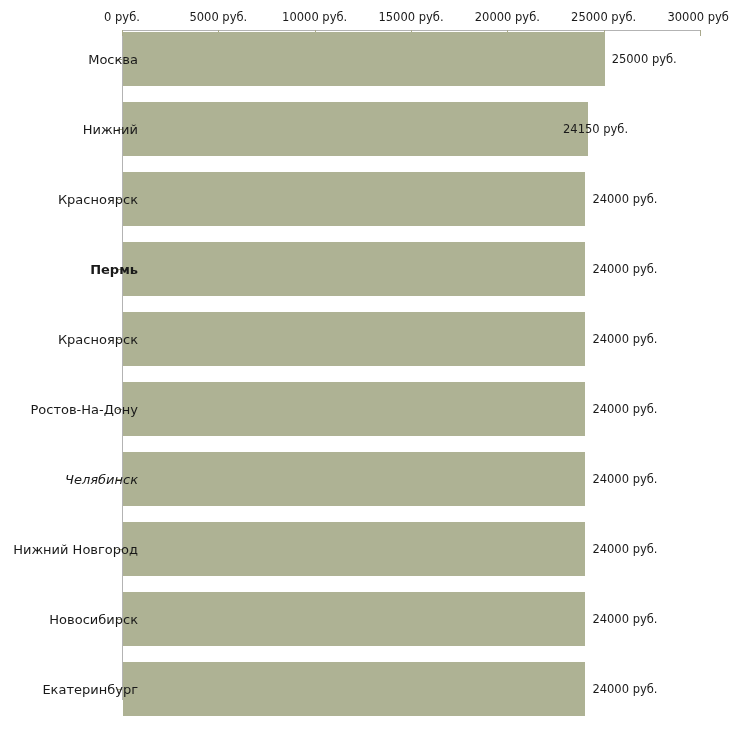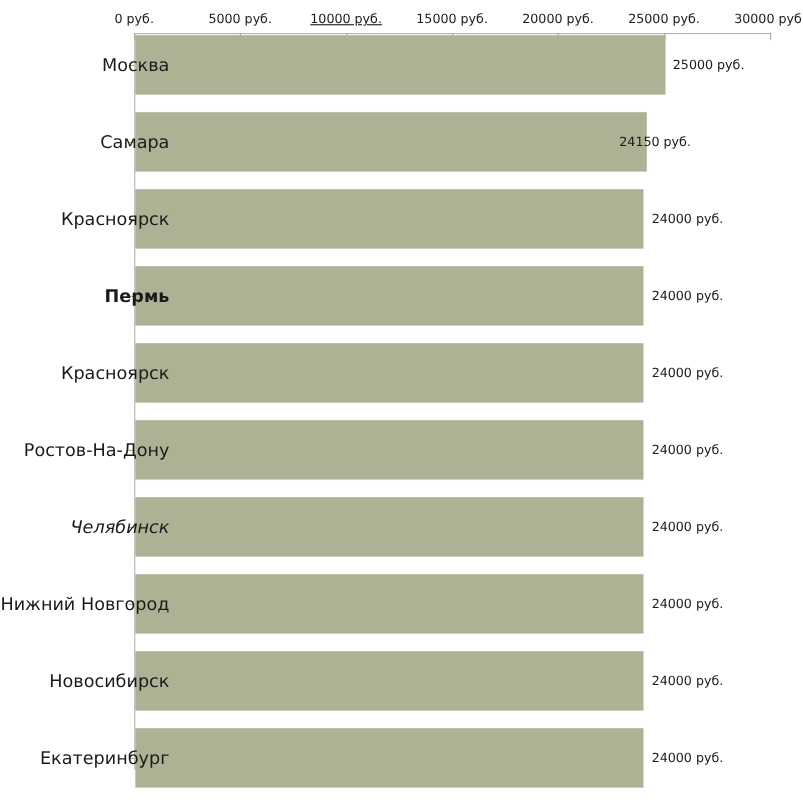--- a/index.html
+++ b/index.html
@@ -69,23 +69,23 @@
   
   .bar {
     position: absolute;
     left: 123px;
     height: 54px;
     background: #aeb294;
   }
 
   .cat-label {
     position: absolute;
-    right: 576px;           
+    right: 592px;           
     transform: translateY(-50%);
-    font-size: 16px;
+    font-size: 13px;
     line-height: 13px;
     color: #1a1a1a;
     white-space: nowrap;
     text-align: right;
   }
 
   .val-label {
     position: absolute;
     transform: translateY(-50%);
     font-size: 11.5px;
@@ -101,21 +101,21 @@
 
   <div class="axis-top-line"></div>
   <div class="axis-left-line"></div>
 
   <div id="xticks-layer">
       <div class="xtick" style="left: 122px;"></div>
       <div class="xtick-label" style="left: 122px;">0 руб.</div>
       <div class="xtick" style="left: 218.333px;"></div>
       <div class="xtick-label" style="left: 218.333px;">5000 руб.</div>
       <div class="xtick" style="left: 314.667px;"></div>
-      <div class="xtick-label" style="left: 314.667px; text-decoration: underline;">10000 руб.</div>
+      <div class="xtick-label" style="left: 314.667px;">10000 руб.</div>
       <div class="xtick" style="left: 411px;"></div>
       <div class="xtick-label" style="left: 411px;">15000 руб.</div>
       <div class="xtick" style="left: 507.333px;"></div>
       <div class="xtick-label" style="left: 507.333px; text-align: right;">20000 руб.</div>
       <div class="xtick" style="left: 603.667px;"></div>
       <div class="xtick-label" style="left: 603.667px;">25000 руб.</div>
       <div class="xtick" style="left: 700px;"></div>
       <div class="xtick-label" style="left: 700px;">30000 руб.</div>
     </div>
   <div id="yticks-layer">
@@ -137,21 +137,21 @@
       <div class="bar" title="Пермь — 24000 руб." style="top: 242px; width: 462.4px; background: rgb(174, 178, 148);"></div>
       <div class="bar" title="Красноярск — 24000 руб." style="top: 312px; width: 462.4px; background: rgb(174, 178, 148);"></div>
       <div class="bar" title="Ростов-На-Дону — 24000 руб." style="top: 382px; width: 462.4px; background: rgb(174, 178, 148);"></div>
       <div class="bar" title="Челябинск — 24000 руб." style="top: 452px; width: 462.4px; background: rgb(174, 178, 148);"></div>
       <div class="bar" title="Нижний Новгород — 24000 руб." style="top: 522px; width: 462.4px; background: rgb(174, 178, 148);"></div>
       <div class="bar" title="Новосибирск — 24000 руб." style="top: 592px; width: 462.4px; background: rgb(174, 178, 148);"></div>
       <div class="bar" title="Екатеринбург — 24000 руб." style="top: 662px; width: 462.4px; background: rgb(174, 178, 148);"></div>
     </div>
   <div id="catlabels-layer">
       <div class="cat-label" style="top: 59px;">Москва</div>
-      <div class="cat-label" style="top: 129px;">Самара</div>
+      <div class="cat-label" style="top: 129px;">Нижний</div>
       <div class="cat-label" style="top: 199px;">Красноярск</div>
       <div class="cat-label" style="top: 269px; font-weight: bold;">Пермь</div>
       <div class="cat-label" style="top: 339px;">Красноярск</div>
       <div class="cat-label" style="top: 409px;">Ростов-На-Дону</div>
       <div class="cat-label" style="top: 479px; font-style: italic;">Челябинск</div>
       <div class="cat-label" style="top: 549px;">Нижний Новгород</div>
       <div class="cat-label" style="top: 619px;">Новосибирск</div>
       <div class="cat-label" style="top: 689px;">Екатеринбург</div>
     </div>
   <div id="vallabels-layer">

